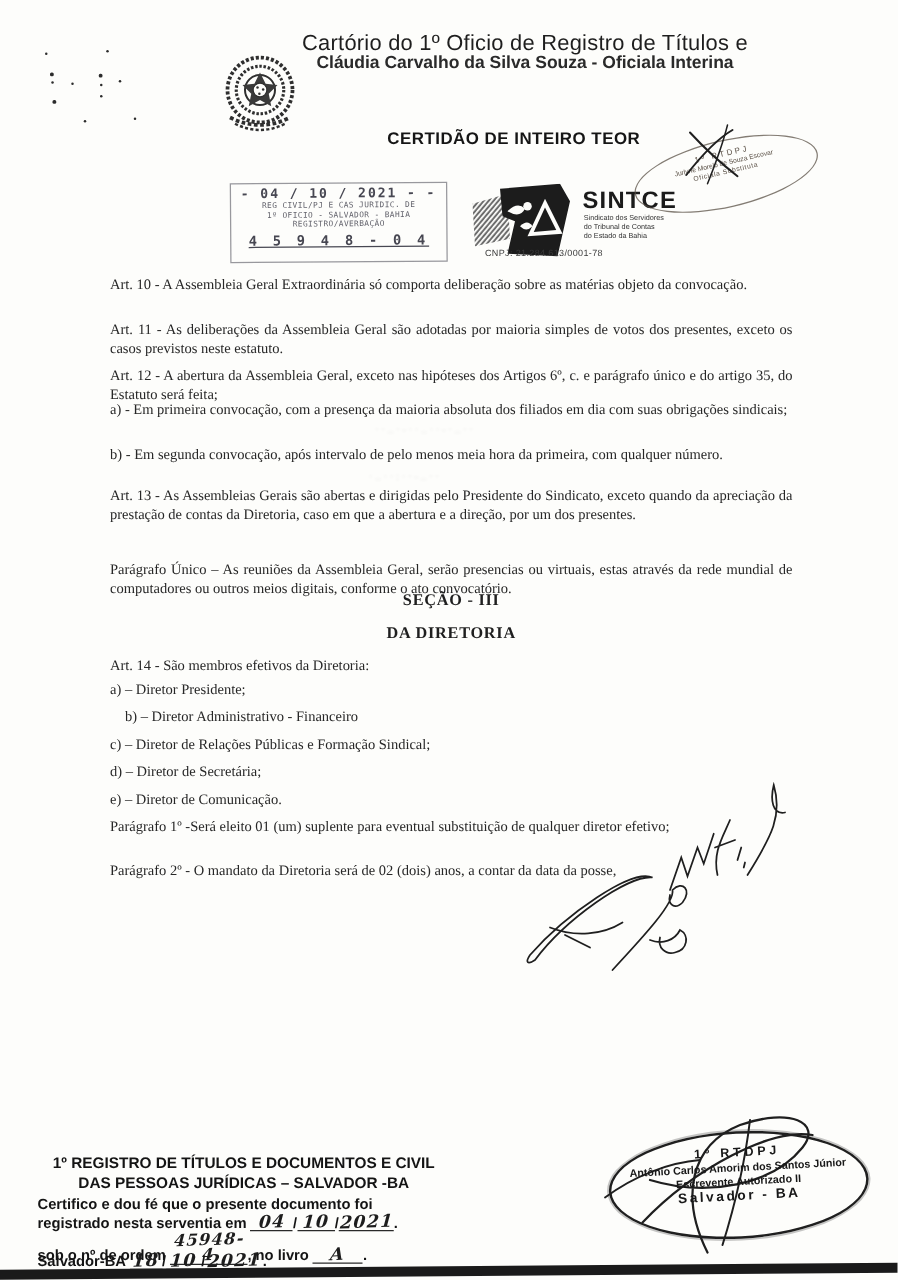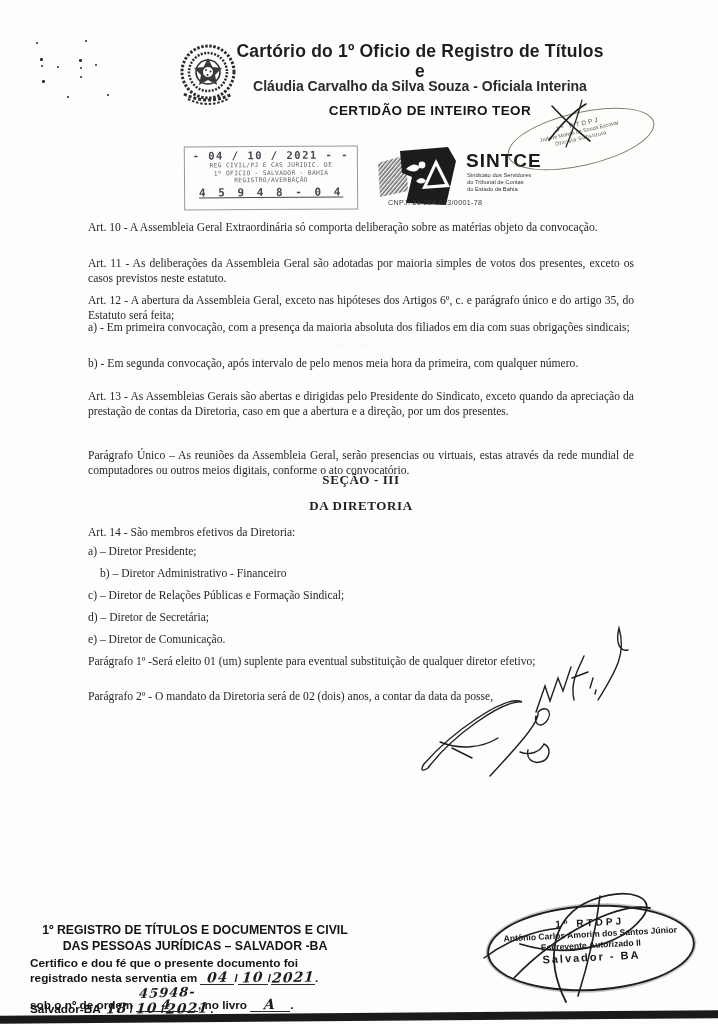--- a/index.html
+++ b/index.html
@@ -6,24 +6,24 @@
   body{
     width:718px;height:1024px;position:relative;overflow:hidden;
     background:#fdfdfb;
     font-family:"Liberation Serif", serif;
     color:#2b2b2b;
     -webkit-font-smoothing:antialiased;
   }
   .abs{position:absolute;}
   
   .hdr-text{left:230px;top:24px;width:380px;text-align:center;}
-  .hdr-title{font-family:"Liberation Sans",sans-serif;font-weight:bold;font-size:17.5px;line-height:20px;color:#1e1e1e;letter-spacing:.2px;margin-top:17px;}
+  .hdr-title{font-family:"Liberation Sans",sans-serif;font-weight:normal;font-size:17.5px;line-height:20px;color:#1e1e1e;letter-spacing:.2px;}
   .hdr-addr{font-family:"Liberation Sans",sans-serif;font-weight:bold;font-size:8.8px;line-height:10.5px;color:#262626;margin-top:2px;}
   .hdr-sub{font-family:"Liberation Sans",sans-serif;font-weight:bold;font-size:14px;line-height:10px;color:#2a2a2a;}
-  .doc-title{left:240px;top:103px;width:380px;text-align:center;font-family:"Liberation Sans",sans-serif;font-weight:bold;font-size:13.5px;color:#151515;letter-spacing:.4px;}
+  .doc-title{left:221px;top:103px;width:380px;text-align:center;font-family:"Liberation Sans",sans-serif;font-weight:bold;font-size:13.5px;color:#151515;letter-spacing:.4px;}
   
   .reg-stamp{
     left:184px;top:146px;width:172px;height:62px;
     border:1px solid rgba(70,70,80,.55);
     color:#474752;text-align:center;transform:rotate(-.4deg);
     font-family:"DejaVu Sans Mono",monospace;
   }
   .reg-date{font-size:10.5px;font-weight:bold;letter-spacing:1.5px;margin-top:2px;}
   .reg-small{font-size:6.3px;letter-spacing:.3px;line-height:7.6px;opacity:.85;}
   .reg-num{font-size:11px;font-weight:bold;letter-spacing:3px;margin-top:2px;text-decoration:underline;}

